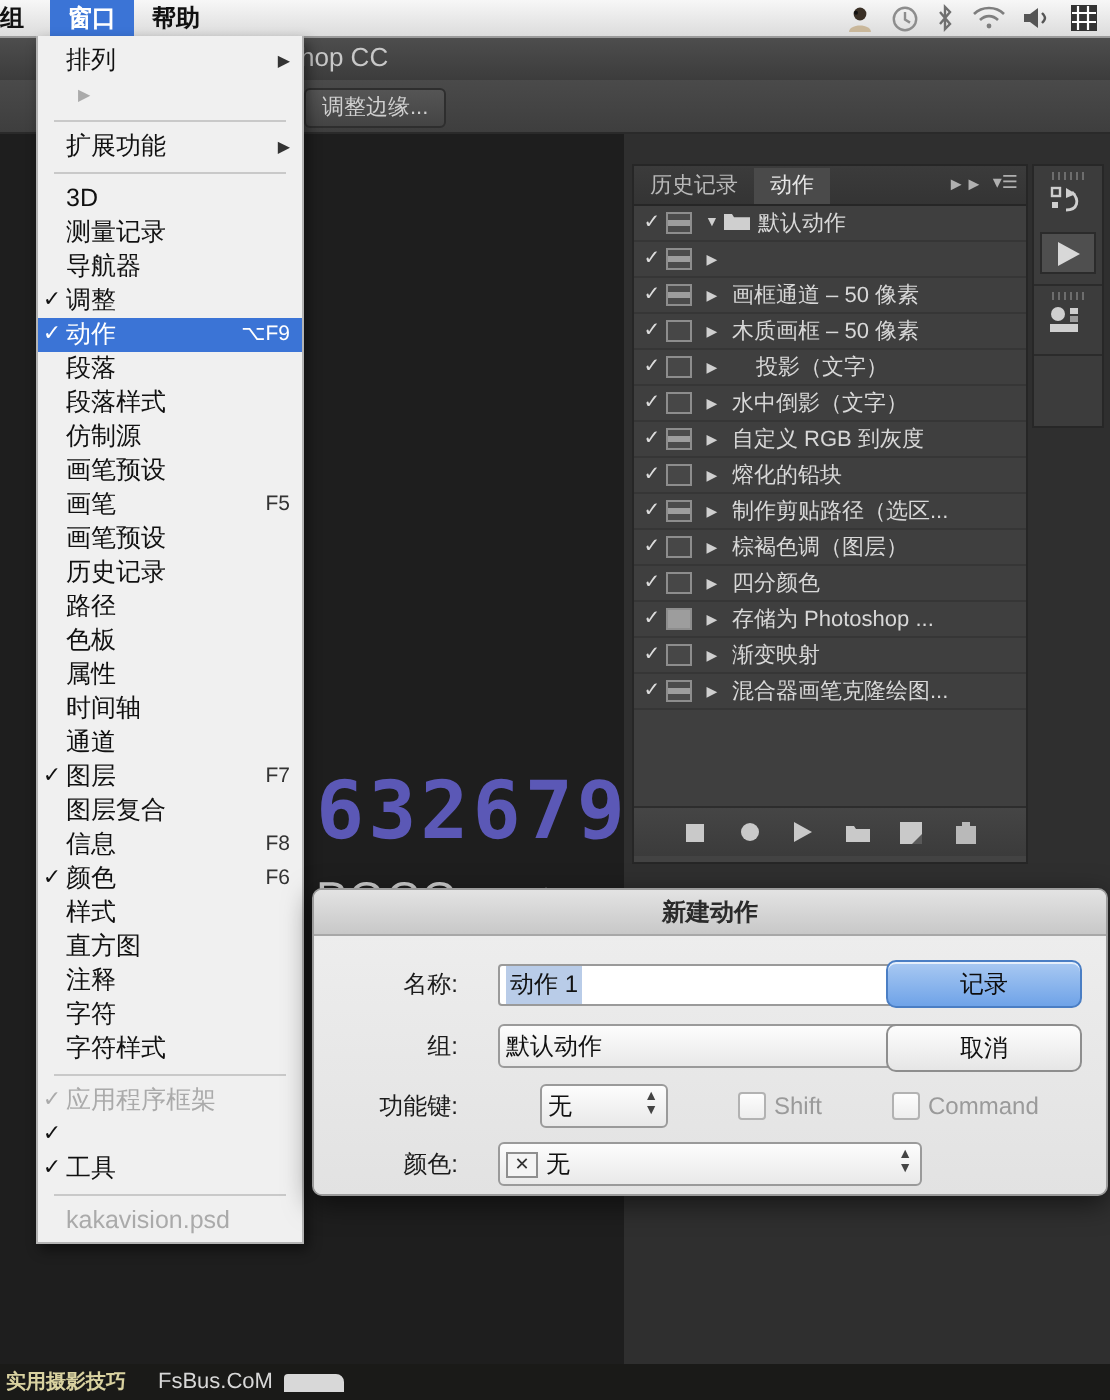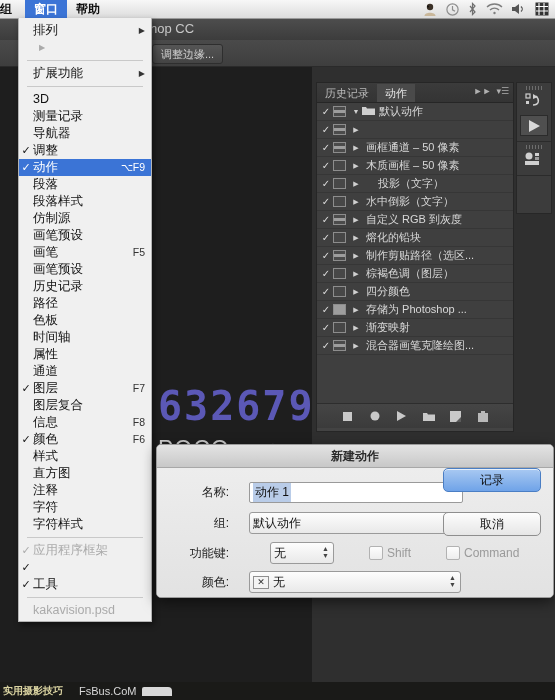--- a/index.html
+++ b/index.html
@@ -424,25 +424,25 @@
     <div class="row">
       <span class="ck"></span>
       <span class="lbl">路径</span>
     </div>
     <div class="row">
       <span class="ck"></span>
       <span class="lbl">色板</span>
     </div>
     <div class="row">
       <span class="ck"></span>
+      <span class="lbl">属性</span>
+    </div>
+    <div class="row">
+      <span class="ck"></span>
       <span class="lbl">时间轴</span>
-    </div>
-    <div class="row">
-      <span class="ck"></span>
-      <span class="lbl">属性</span>
     </div>
     <div class="row">
       <span class="ck"></span>
       <span class="lbl">通道</span>
     </div>
     <div class="row">
       <span class="ck">✓</span>
       <span class="lbl">图层</span>
       <span class="key">F7</span>
     </div>
@@ -536,21 +536,21 @@
 
     <div class="fr" style="left:14px;top:103px;">
       <div class="flbl">颜色:</div>
       <div class="fsel" style="width:204px;">
         <span class="swatch">✕</span>
         <span>无</span>
         <span class="stp">▲<br>▼</span>
       </div>
     </div>
 
-    <div class="dbtn pri" style="position:absolute;left:286px;top:0;">记录</div>
+    <div class="dbtn pri" style="position:absolute;left:286px;top:12px;">记录</div>
     <div class="dbtn" style="position:absolute;left:286px;top:44px;">取消</div>
   </div>
 </div>
 
 <div class="botbar">
   <span class="cn">实用摄影技巧</span>
   <span class="en">FsBus.CoM</span>
   <span class="tab2"></span>
 </div>
 

